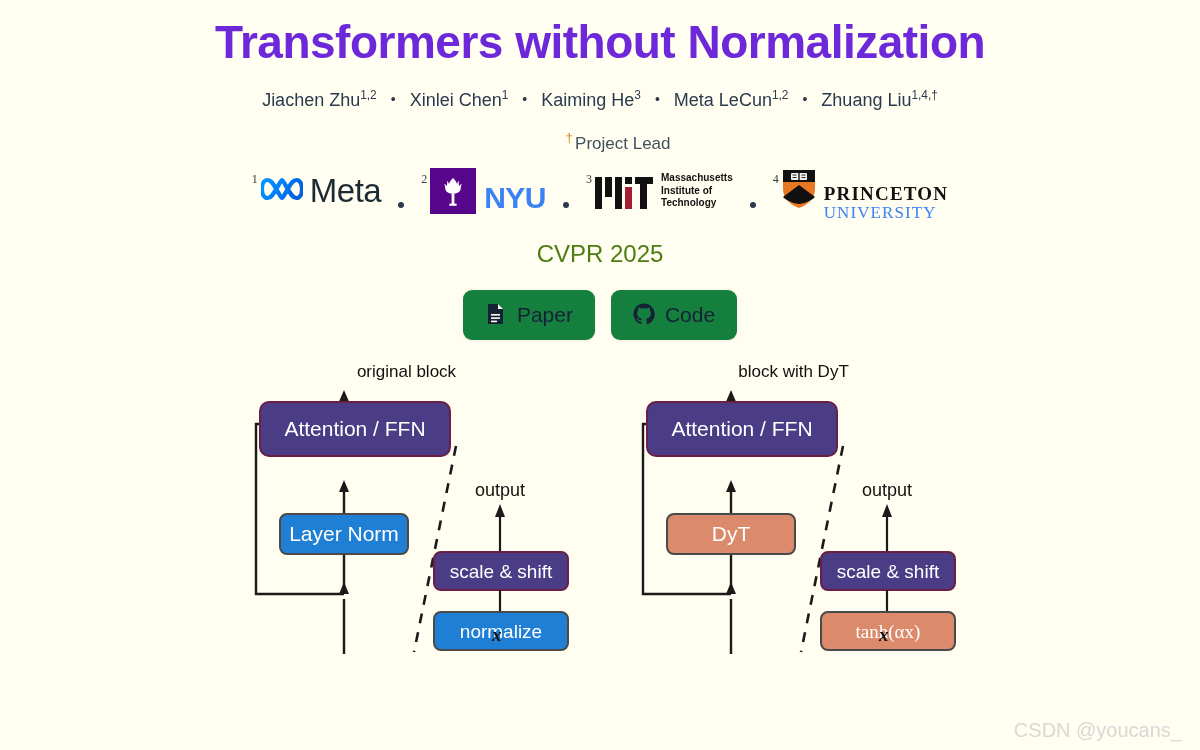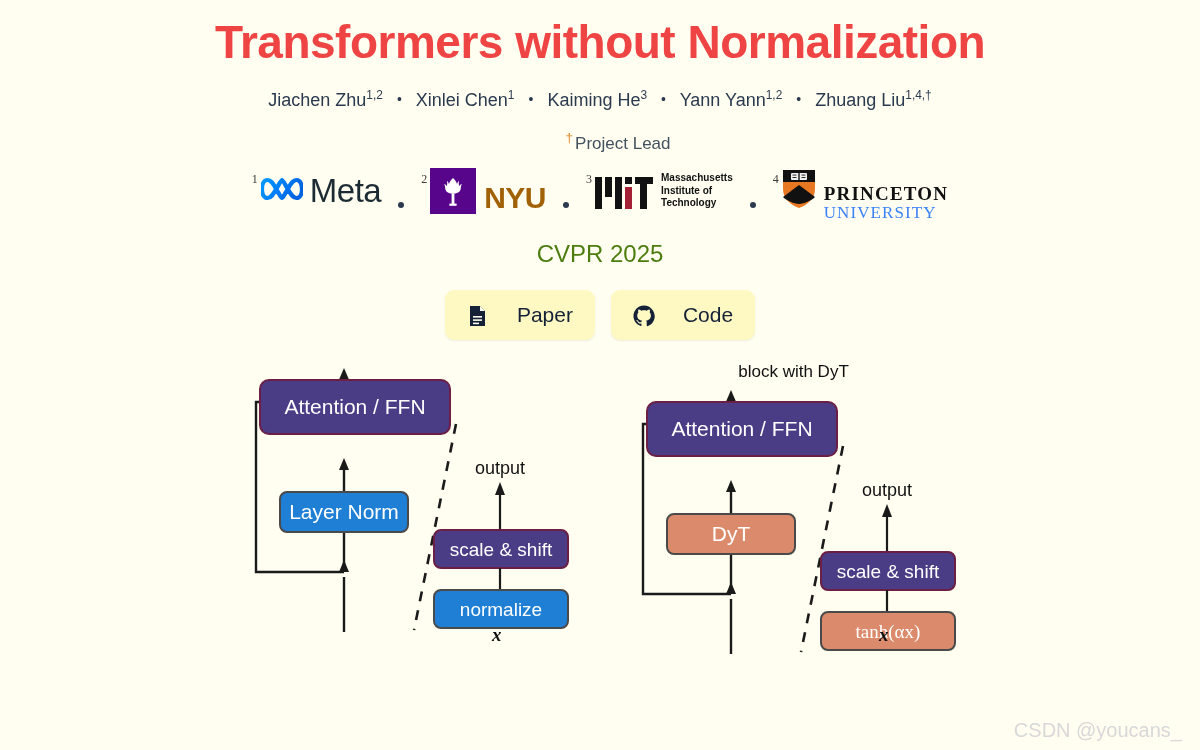--- a/index.html
+++ b/index.html
@@ -14,21 +14,21 @@
     color: #1c2b42;
     overflow: hidden;
     position: relative;
   }
 
   
   .page-title {
     text-align: center;
     font-size: 46px;
     font-weight: bold;
-    color: #ef4444;
+    color: #6d28d9;
     letter-spacing: -0.5px;
     margin: 0;
     padding-top: 16px;
     line-height: 1.15;
   }
 
   
   .authors {
     text-align: center;
     font-size: 18px;
@@ -106,21 +106,21 @@
   
   .nyu-logo { display: flex; align-items: center; gap: 8px; }
   .nyu-square {
     width: 46px; height: 46px;
     background: #57068c;
     display: flex; align-items: center; justify-content: center;
   }
   .nyu-word {
     font-size: 30px;
     font-weight: bold;
-    color: #a16207;
+    color: #3b82f6;
     letter-spacing: -0.5px;
     font-family: "Liberation Sans", sans-serif;
     margin-top: 14px;
   }
 
   
   .mit-logo { display: flex; align-items: center; gap: 8px; }
   .mit-bars { display: block; }
   .mit-text {
     font-size: 10px;
@@ -155,27 +155,27 @@
   }
 
   
   .buttons {
     display: flex;
     justify-content: center;
     gap: 16px;
     margin-top: 22px;
   }
   .link-button {
-    background: #fef9c3;
+    background: #15803d;
     border: none;
     border-radius: 9px;
     padding: 13px 22px;
     display: flex;
-    align-items: flex-end;
-    gap: 28px;
+    align-items: flex-start;
+    gap: 10px;
     font-size: 21px;
     color: #142136;
     cursor: pointer;
     box-shadow: 0 1px 2px rgba(20,33,54,0.08);
     font-family: "Liberation Sans", sans-serif;
   }
   .link-button .btn-ico {
     display: flex; align-items: center; justify-content: center;
     width: 22px; height: 22px;
   }
@@ -211,21 +211,21 @@
 
 <h1 class="page-title">Transformers without Normalization</h1>
 
 <div class="authors">
   <span class="author"><span>Jiachen Zhu</span><sup>1,2</sup></span>
   <span class="sep">•</span>
   <span class="author"><span>Xinlei Chen</span><sup>1</sup></span>
   <span class="sep">•</span>
   <span class="author"><span>Kaiming He</span><sup>3</sup></span>
   <span class="sep">•</span>
-  <span class="author"><span>Yann Yann</span><sup>1,2</sup></span>
+  <span class="author"><span>Meta LeCun</span><sup>1,2</sup></span>
   <span class="sep">•</span>
   <span class="author"><span>Zhuang Liu</span><sup>1,4,†</sup></span>
 </div>
 
 <div class="project-lead">
   <span class="dag">†</span><span>Project Lead</span>
 </div>
 
 <div class="logos">
 
@@ -350,20 +350,21 @@
     </span>
     <span>Code</span>
   </button>
 
 
 </div>
 
 <div class="diagrams">
 
   <div class="diagram-col">
+    <div class="diagram-caption">original block</div>
     <svg width="345" height="270" viewBox="0 0 345 270">
 
       <path d="M110,210 H22 V40 H110" fill="none" stroke="#1a1a1a" stroke-width="2.4"></path>
 
       <line x1="110" y1="270" x2="110" y2="215" stroke="#1a1a1a" stroke-width="2.4"></line>
       <line x1="110" y1="205" x2="110" y2="165" stroke="#1a1a1a" stroke-width="2.4"></line>
       <line x1="110" y1="130" x2="110" y2="100" stroke="#1a1a1a" stroke-width="2.4"></line>
       <line x1="110" y1="55" x2="110" y2="12" stroke="#1a1a1a" stroke-width="2.4"></line>
 
       <polygon points="110,198 105,210 115,210" fill="#1a1a1a"></polygon>

